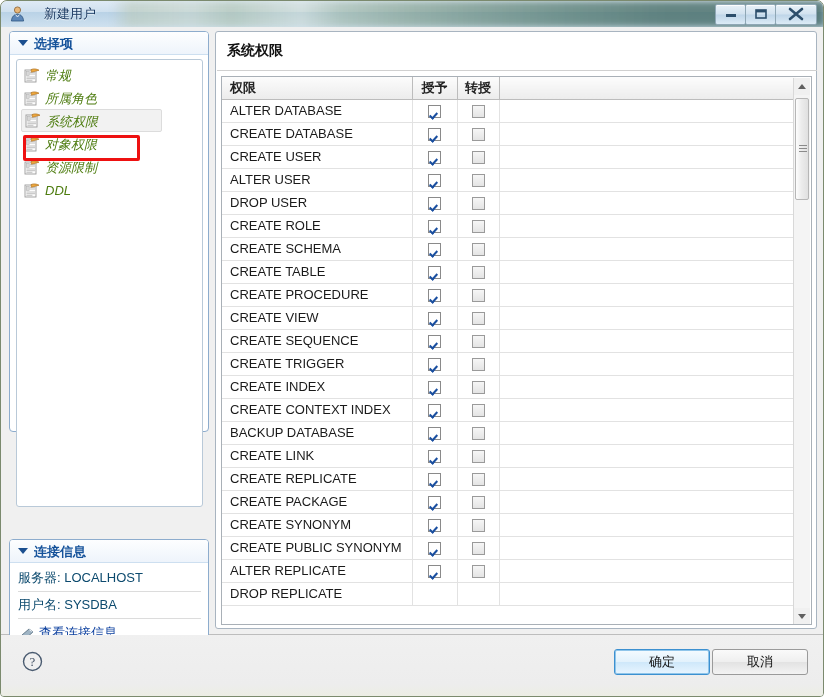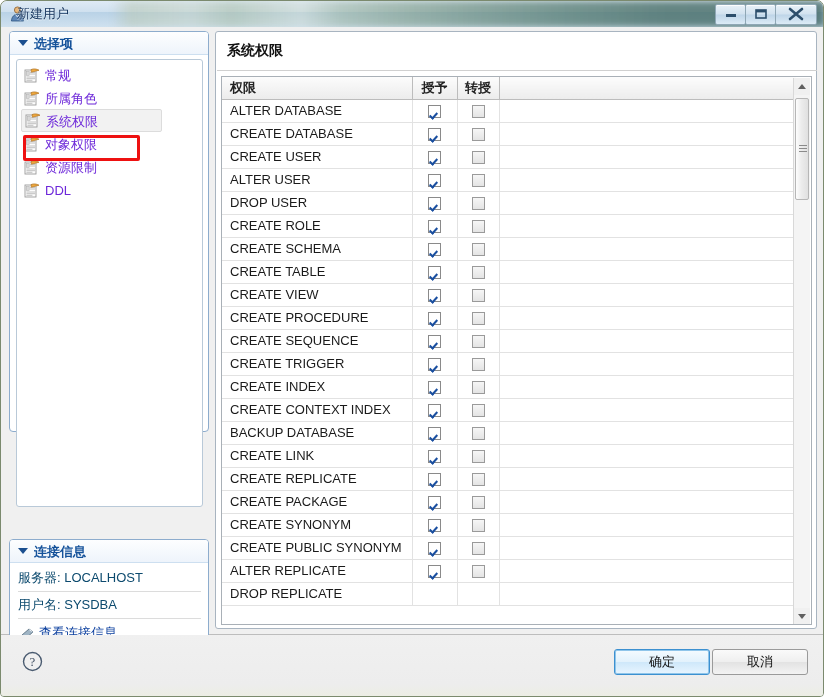--- a/index.html
+++ b/index.html
@@ -56,21 +56,21 @@
     filter: blur(3px);
     pointer-events: none;
   }
   #title-icon {
     position: absolute;
     left: 8px; top: 4px;
     width: 17px; height: 17px;
   }
   #title-text {
     position: absolute;
-    left: 16px; top: 4px;
+    left: 43px; top: 4px;
     font-size: 13px;
     color: #14335c;
     text-shadow: 0 1px 1px rgba(255,255,255,0.8);
     white-space: nowrap;
   }
   .wbtn {
     position: absolute;
     top: 3px;
     width: 29px; height: 19px;
     border: 1px solid #8fa7b5;
@@ -152,22 +152,23 @@
     border-radius: 3px;
     padding: 3px 0 0 0;
     overflow: hidden;
   }
   .nav-item {
     position: relative;
     height: 23px;
     line-height: 23px;
     padding-left: 7px;
     white-space: nowrap;
-    color: #6d28d9;
+    color: #4d7c0f;
     font-size: 13px;
+    font-style: italic;
   }
   .nav-item.selected {
     background: #f2f2f2;
     border: 1px solid #dcdcdc;
     border-radius: 2px;
     margin: 0 40px 0 4px;
     padding-left: 3px;
     height: 21px;
     line-height: 21px;
   }
@@ -610,27 +611,27 @@
                   <td><span class="cb"></span></td>
                   <td style="border-right: none;"></td>
                 </tr>
                 <tr>
                   <td class="c-name">CREATE TABLE</td>
                   <td><span class="cb checked"></span></td>
                   <td><span class="cb"></span></td>
                   <td style="border-right: none;"></td>
                 </tr>
                 <tr>
+                  <td class="c-name">CREATE PROCEDURE</td>
+                  <td><span class="cb checked"></span></td>
+                  <td><span class="cb"></span></td>
+                  <td style="border-right: none;"></td>
+                </tr>
+                <tr>
                   <td class="c-name">CREATE VIEW</td>
-                  <td><span class="cb checked"></span></td>
-                  <td><span class="cb"></span></td>
-                  <td style="border-right: none;"></td>
-                </tr>
-                <tr>
-                  <td class="c-name">CREATE PROCEDURE</td>
                   <td><span class="cb checked"></span></td>
                   <td><span class="cb"></span></td>
                   <td style="border-right: none;"></td>
                 </tr>
                 <tr>
                   <td class="c-name">CREATE SEQUENCE</td>
                   <td><span class="cb checked"></span></td>
                   <td><span class="cb"></span></td>
                   <td style="border-right: none;"></td>
                 </tr>

